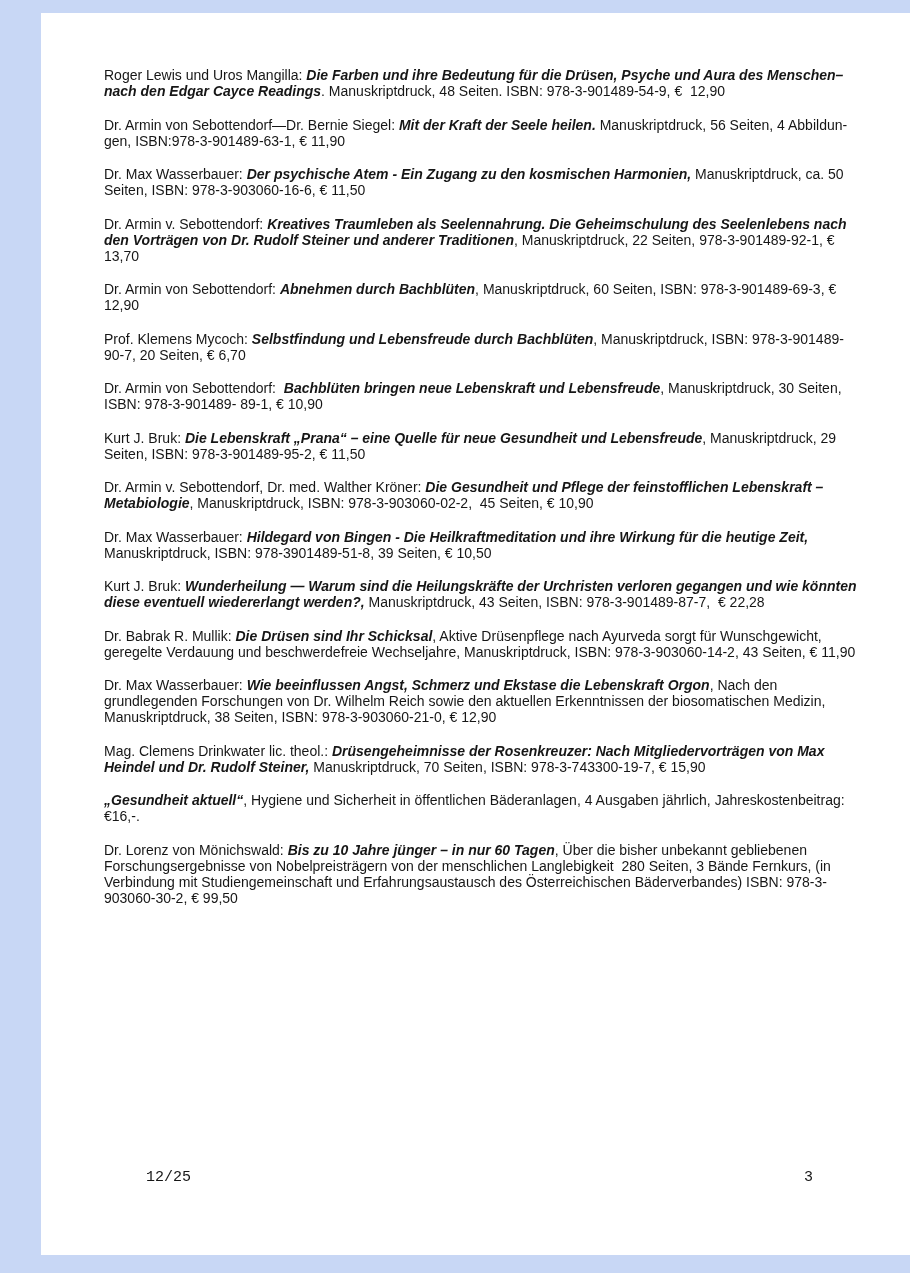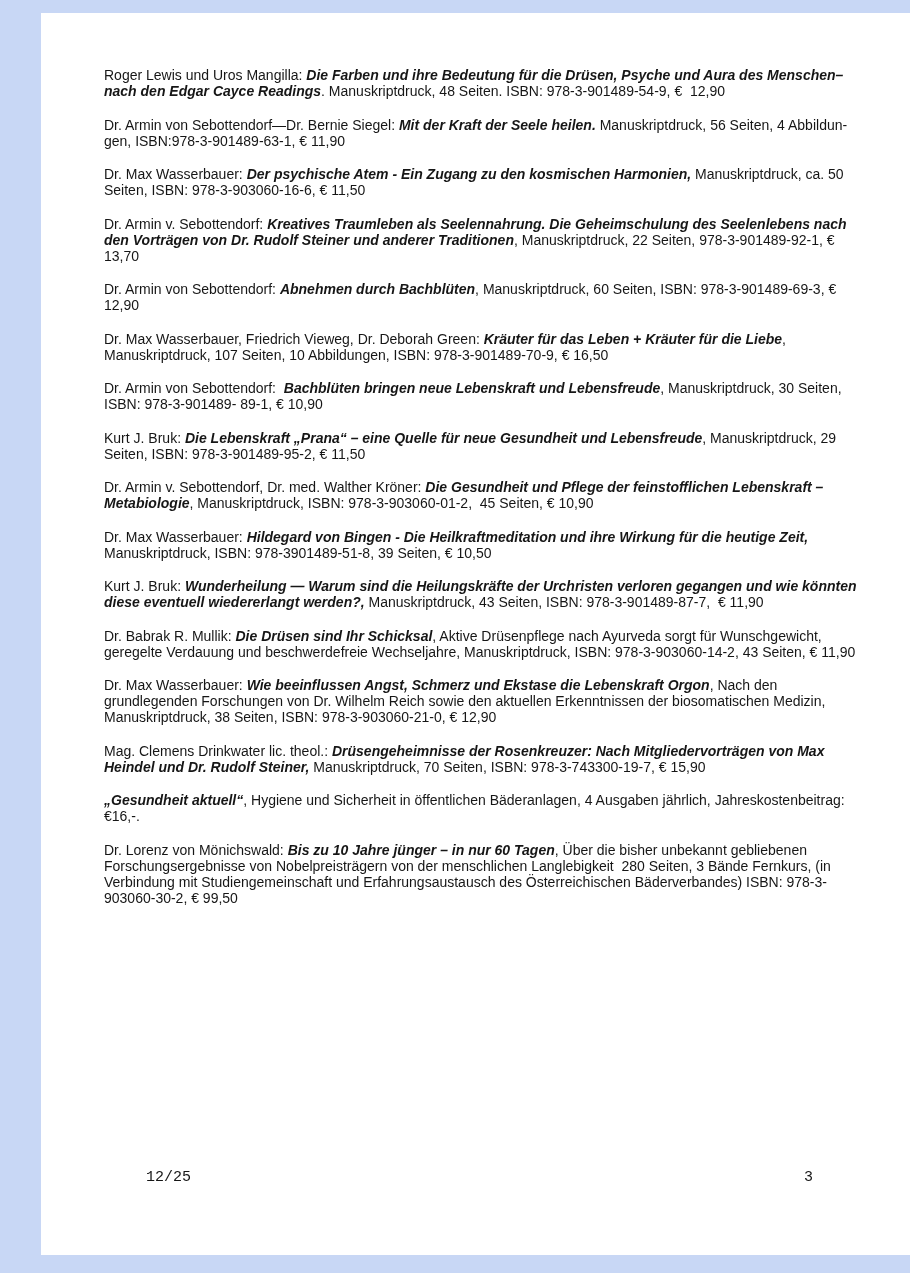--- a/index.html
+++ b/index.html
@@ -47,26 +47,26 @@
 <body>
 
 <div class="viewport">
   <div class="paper">
     <div class="content">
         <p class="entry"><span class="seg">Roger Lewis und Uros Mangilla: </span><span class="seg title">Die Farben und ihre Bedeutung für die Drüsen, Psyche und Aura des Menschen– nach den Edgar Cayce Readings</span><span class="seg">. Manuskriptdruck, 48 Seiten. ISBN: 978-3-901489-54-9, €  12,90</span></p>
         <p class="entry"><span class="seg">Dr. Armin von Sebottendorf—Dr. Bernie Siegel: </span><span class="seg title">Mit der Kraft der Seele heilen.</span><span class="seg"> Manuskriptdruck, 56 Seiten, 4 Abbildun­gen, ISBN:978-3-901489-63-1, € 11,90</span></p>
         <p class="entry"><span class="seg">Dr. Max Wasserbauer: </span><span class="seg title">Der psychische Atem - Ein Zugang zu den kosmischen Harmonien,</span><span class="seg"> Manuskriptdruck, ca. 50 Seiten, ISBN: 978-3-903060-16-6, € 11,50</span></p>
         <p class="entry"><span class="seg">Dr. Armin v. Sebottendorf: </span><span class="seg title">Kreatives Traumleben als Seelennahrung. Die Geheimschulung des Seelenlebens nach den Vorträgen von Dr. Rudolf Steiner und anderer Traditionen</span><span class="seg">, Manuskriptdruck, 22 Seiten, 978-3-901489-92-1, € 13,70</span></p>
         <p class="entry"><span class="seg">Dr. Armin von Sebottendorf: </span><span class="seg title">Abnehmen durch Bachblüten</span><span class="seg">, Manuskriptdruck, 60 Seiten, ISBN: 978-3-901489-69-3, € 12,90</span></p>
-        <p class="entry"><span class="seg">Dr. Max Wasserbauer, Friedrich Vieweg, Dr. Deborah Green: </span><span class="seg title">Kräuter für das Leben + Kräuter für die Liebe</span><span class="seg">, Manuskriptdruck, 107 Seiten, 10 Abbildungen, ISBN: 978-3-901489-70-9, € 16,50</span></p>
+        <p class="entry"><span class="seg">Prof. Klemens Mycoch: </span><span class="seg title">Selbstfindung und Lebensfreude durch Bachblüten</span><span class="seg">, Manuskriptdruck, ISBN: 978-3-901489-90-7, 20 Seiten, € 6,70</span></p>
         <p class="entry"><span class="seg">Dr. Armin von Sebottendorf:  </span><span class="seg title">Bachblüten bringen neue Lebenskraft und Lebensfreude</span><span class="seg">, Manuskriptdruck, 30 Seiten, ISBN: 978-3-901489- 89-1, € 10,90</span></p>
         <p class="entry"><span class="seg">Kurt J. Bruk: </span><span class="seg title">Die Lebenskraft „Prana“ – eine Quelle für neue Gesundheit und Lebensfreude</span><span class="seg">, Manuskriptdruck, 29 Seiten, ISBN: 978-3-901489-95-2, € 11,50</span></p>
-        <p class="entry"><span class="seg">Dr. Armin v. Sebottendorf, Dr. med. Walther Kröner: </span><span class="seg title">Die Gesundheit und Pflege der feinstofflichen Lebenskraft – Metabiologie</span><span class="seg">, Manuskriptdruck, ISBN: 978-3-903060-01-2,  45 Seiten, € 10,90</span></p>
+        <p class="entry"><span class="seg">Dr. Armin v. Sebottendorf, Dr. med. Walther Kröner: </span><span class="seg title">Die Gesundheit und Pflege der feinstofflichen Lebenskraft – Metabiologie</span><span class="seg">, Manuskriptdruck, ISBN: 978-3-903060-02-2,  45 Seiten, € 10,90</span></p>
         <p class="entry"><span class="seg">Dr. Max Wasserbauer: </span><span class="seg title">Hildegard von Bingen - Die Heilkraftmeditation und ihre Wirkung für die heutige Zeit,</span><span class="seg"> Manuskriptdruck, ISBN: 978-3901489-51-8, 39 Seiten, € 10,50</span></p>
-        <p class="entry"><span class="seg">Kurt J. Bruk: </span><span class="seg title">Wunderheilung — Warum sind die Heilungskräfte der Urchristen verloren gegangen und wie könnten diese eventuell wiedererlangt werden?,</span><span class="seg"> Manuskriptdruck, 43 Seiten, ISBN: 978-3-901489-87-7,  € 11,90</span></p>
+        <p class="entry"><span class="seg">Kurt J. Bruk: </span><span class="seg title">Wunderheilung — Warum sind die Heilungskräfte der Urchristen verloren gegangen und wie könnten diese eventuell wiedererlangt werden?,</span><span class="seg"> Manuskriptdruck, 43 Seiten, ISBN: 978-3-901489-87-7,  € 22,28</span></p>
         <p class="entry"><span class="seg">Dr. Babrak R. Mullik: </span><span class="seg title">Die Drüsen sind Ihr Schicksal</span><span class="seg">, Aktive Drüsenpflege nach Ayurveda sorgt für Wunschgewicht, geregelte Verdauung und beschwerdefreie Wechseljahre, Manuskriptdruck, ISBN: 978-3-903060-14-2, 43 Seiten, € 11,90</span></p>
         <p class="entry"><span class="seg">Dr. Max Wasserbauer: </span><span class="seg title">Wie beeinflussen Angst, Schmerz und Ekstase die Lebenskraft Orgon</span><span class="seg">, Nach den grundlegenden Forschungen von Dr. Wilhelm Reich sowie den aktuellen Erkenntnissen der biosomatischen Medizin, Manuskriptdruck, 38 Seiten, ISBN: 978-3-903060-21-0, € 12,90</span></p>
         <p class="entry"><span class="seg">Mag. Clemens Drinkwater lic. theol.: </span><span class="seg title">Drüsengeheimnisse der Rosenkreuzer: Nach Mitgliedervorträgen von Max Heindel und Dr. Rudolf Steiner,</span><span class="seg"> Manuskriptdruck, 70 Seiten, ISBN: 978-3-743300-19-7, € 15,90</span></p>
         <p class="entry"><span class="seg title">„Gesundheit aktuell“</span><span class="seg">, Hygiene und Sicherheit in öffentlichen Bäderanlagen, 4 Ausgaben jährlich, Jahreskostenbeitrag: €16,-.</span></p>
         <p class="entry"><span class="seg">Dr. Lorenz von Mönichswald: </span><span class="seg title">Bis zu 10 Jahre jünger – in nur 60 Tagen</span><span class="seg">, Über die bisher unbekannt gebliebenen Forschungsergebnisse von Nobelpreisträgern von der menschlichen Langlebigkeit  280 Seiten, 3 Bände Fernkurs, (in Verbindung mit Studiengemeinschaft und Erfahrungsaustausch des Österreichischen Bäderverbandes) ISBN: 978-3-903060-30-2, € 99,50</span></p>
       </div>
     <div class="footer">
       <span class="footer-left">12/25</span>
       <span class="footer-right">3</span>
     </div>

